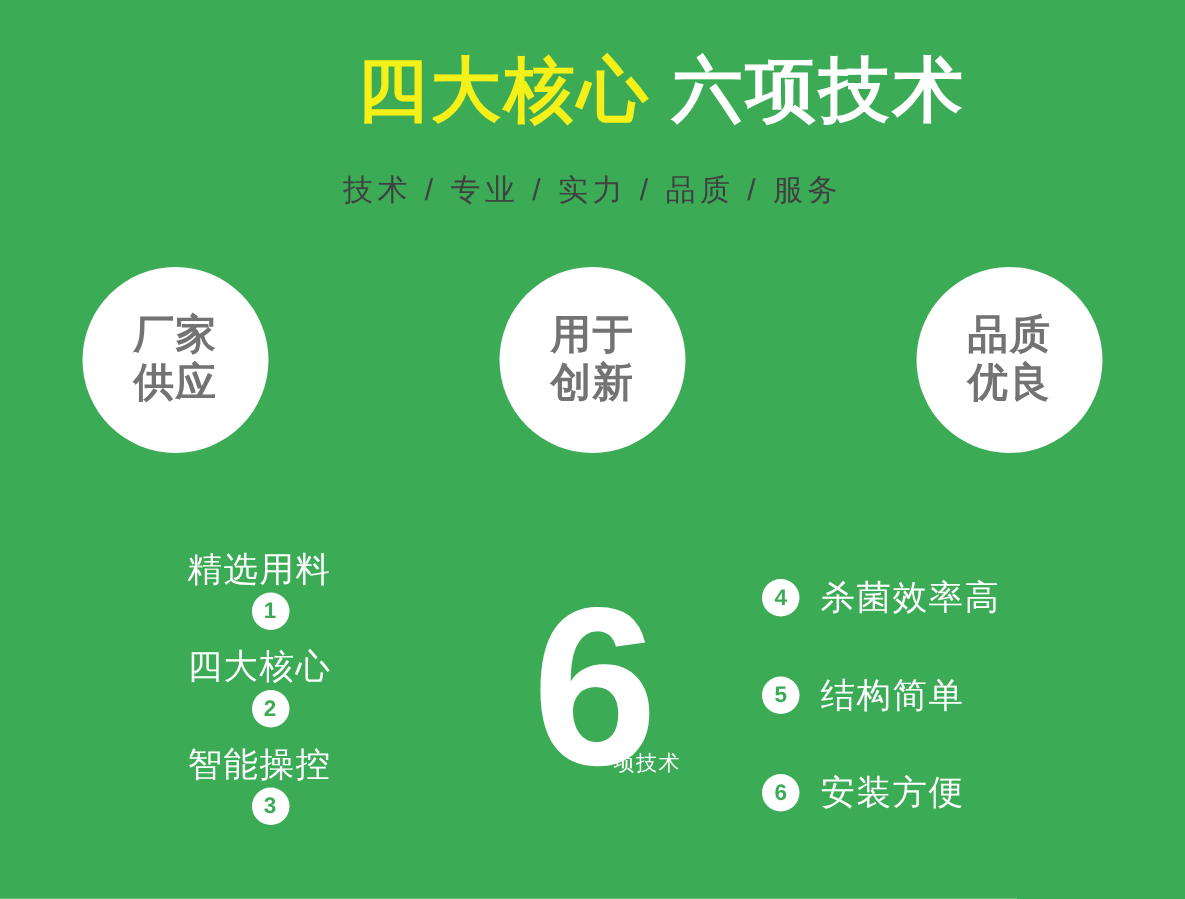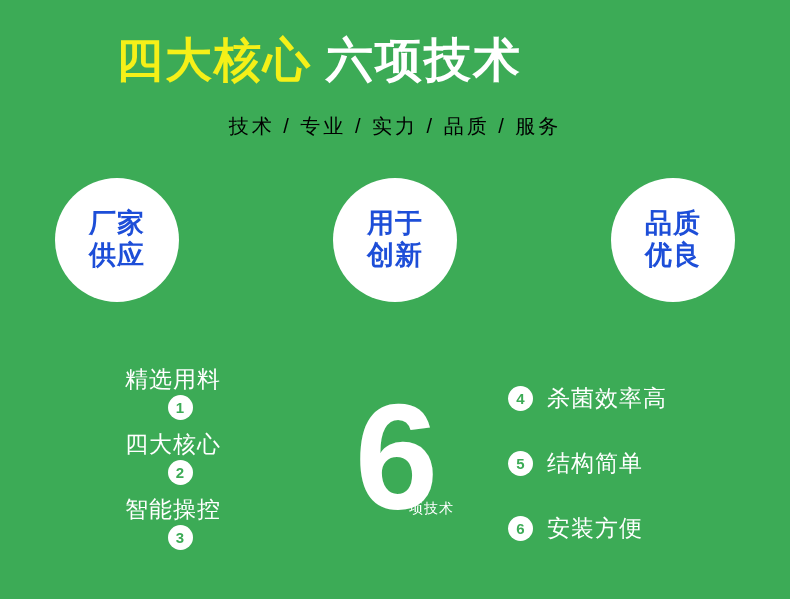--- a/index.html
+++ b/index.html
@@ -17,41 +17,41 @@
     width: 790px;
     height: 599px;
     background: #3cab56;
     overflow: hidden;
   }
 
   
   .title-row {
     position: absolute;
     top: 36px;
-    left: 1px;
+    left: 8px;
     width: 636px;
-    text-align: center;
+    text-align: right;
     white-space: nowrap;
   }
   .title-part {
     font-size: 47px;
     font-weight: bold;
     letter-spacing: 2px;
     line-height: 1;
   }
   .title-yellow { color: #f5f018; }
   .title-white  { color: #ffffff; margin-left: 14px; }
 
   .subtitle {
     position: absolute;
     top: 113px;
     left: 0;
     width: 790px;
     text-align: center;
-    color: #000000;
+    color: #404040;
     font-size: 20px;
     letter-spacing: 3px;
   }
 
   
   .circles {
     position: absolute;
     top: 178px;
     left: 55px;
     width: 680px;
@@ -64,21 +64,21 @@
     height: 124px;
     border-radius: 50%;
     background: #ffffff;
     display: flex;
     flex-direction: column;
     align-items: center;
     justify-content: center;
     box-sizing: border-box;
   }
   .circle span {
-    color: #1d4ed8;
+    color: #737373;
     font-size: 27px;
     font-weight: bold;
     line-height: 1.18;
     letter-spacing: 1px;
   }
 
   
   .big-six {
     position: absolute;
     left: 0;

